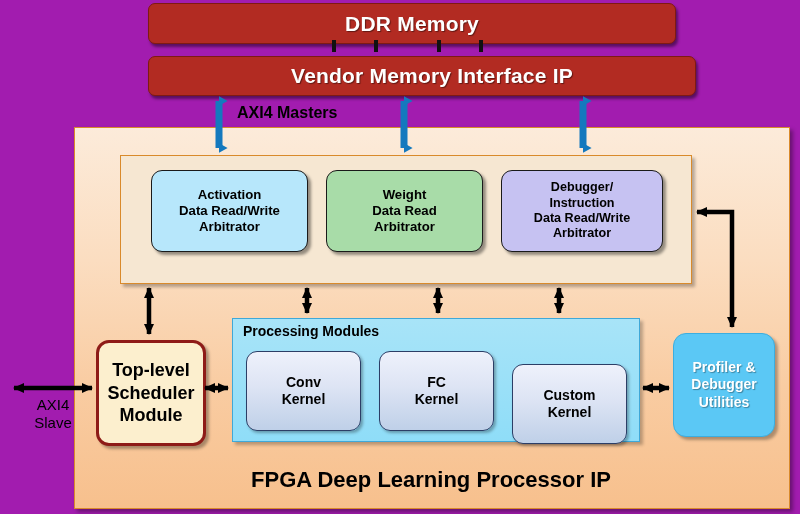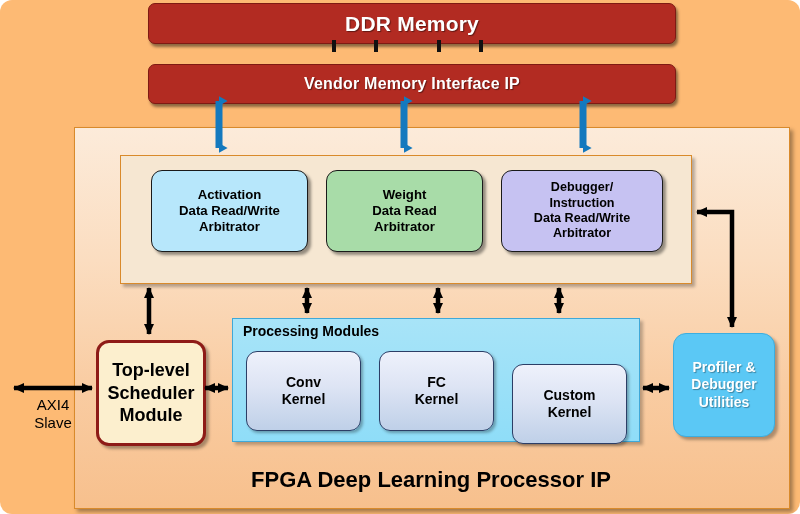--- a/index.html
+++ b/index.html
@@ -4,43 +4,42 @@
 <style>
   html, body {
     margin: 0;
     padding: 0;
     background: #ffffff;
   }
   #canvas {
     position: relative;
     width: 800px;
     height: 514px;
-    background: #fdba74;
+    background: #a21caf;
     font-family: "Liberation Sans", sans-serif;
     overflow: hidden;
-    border-radius: 12px;
   }
   .abs { position: absolute; }
 
   
   .redbox {
     background: #B22B22;
     border: 1px solid #7E1A13;
     border-radius: 7px;
     box-shadow: 2px 3px 3px rgba(0,0,0,0.45);
     color: #ffffff;
     font-weight: bold;
     display: flex;
     align-items: center;
     justify-content: center;
     text-shadow: 1px 1px 1px rgba(0,0,0,0.45);
     letter-spacing: 0.2px;
   }
   #ddr-memory { left: 148px; top: 3px; width: 526px; height: 39px; font-size: 21px; }
-  #vendor-ip  { left: 148px; top: 64px; width: 526px; height: 38px; font-size: 16px; }
+  #vendor-ip  { left: 148px; top: 56px; width: 526px; height: 38px; font-size: 21px; padding-left: 20px; }
 
   .connector-bar {
     background: #111111;
     width: 4px;
     height: 12px;
     top: 40px;
   }
 
   
   #fpga-panel {
@@ -331,20 +330,21 @@
 
     <g>
       <line x1="643" y1="388" x2="669" y2="388" stroke="#000000" stroke-width="4.5" marker-end="url(#black-arrow)" marker-start="url(#black-arrow-start)"></line>
     </g>
 
     <g>
       <path d="M697,212 L732,212 L732,327" stroke="#000000" stroke-width="4.5" fill="none" marker-end="url(#black-arrow)" marker-start="url(#black-arrow-start)"></path>
     </g>
   </svg>
 
+  <div class="abs" id="axi4-masters-label">AXI4 Masters</div>
 
   <div class="abs" id="axi4-slave-label">
     <div>AXI4</div>
     <div>Slave</div>
   </div>
 
   <div class="abs" id="fpga-title">FPGA Deep Learning Processor IP</div>
 
 </div>
 

